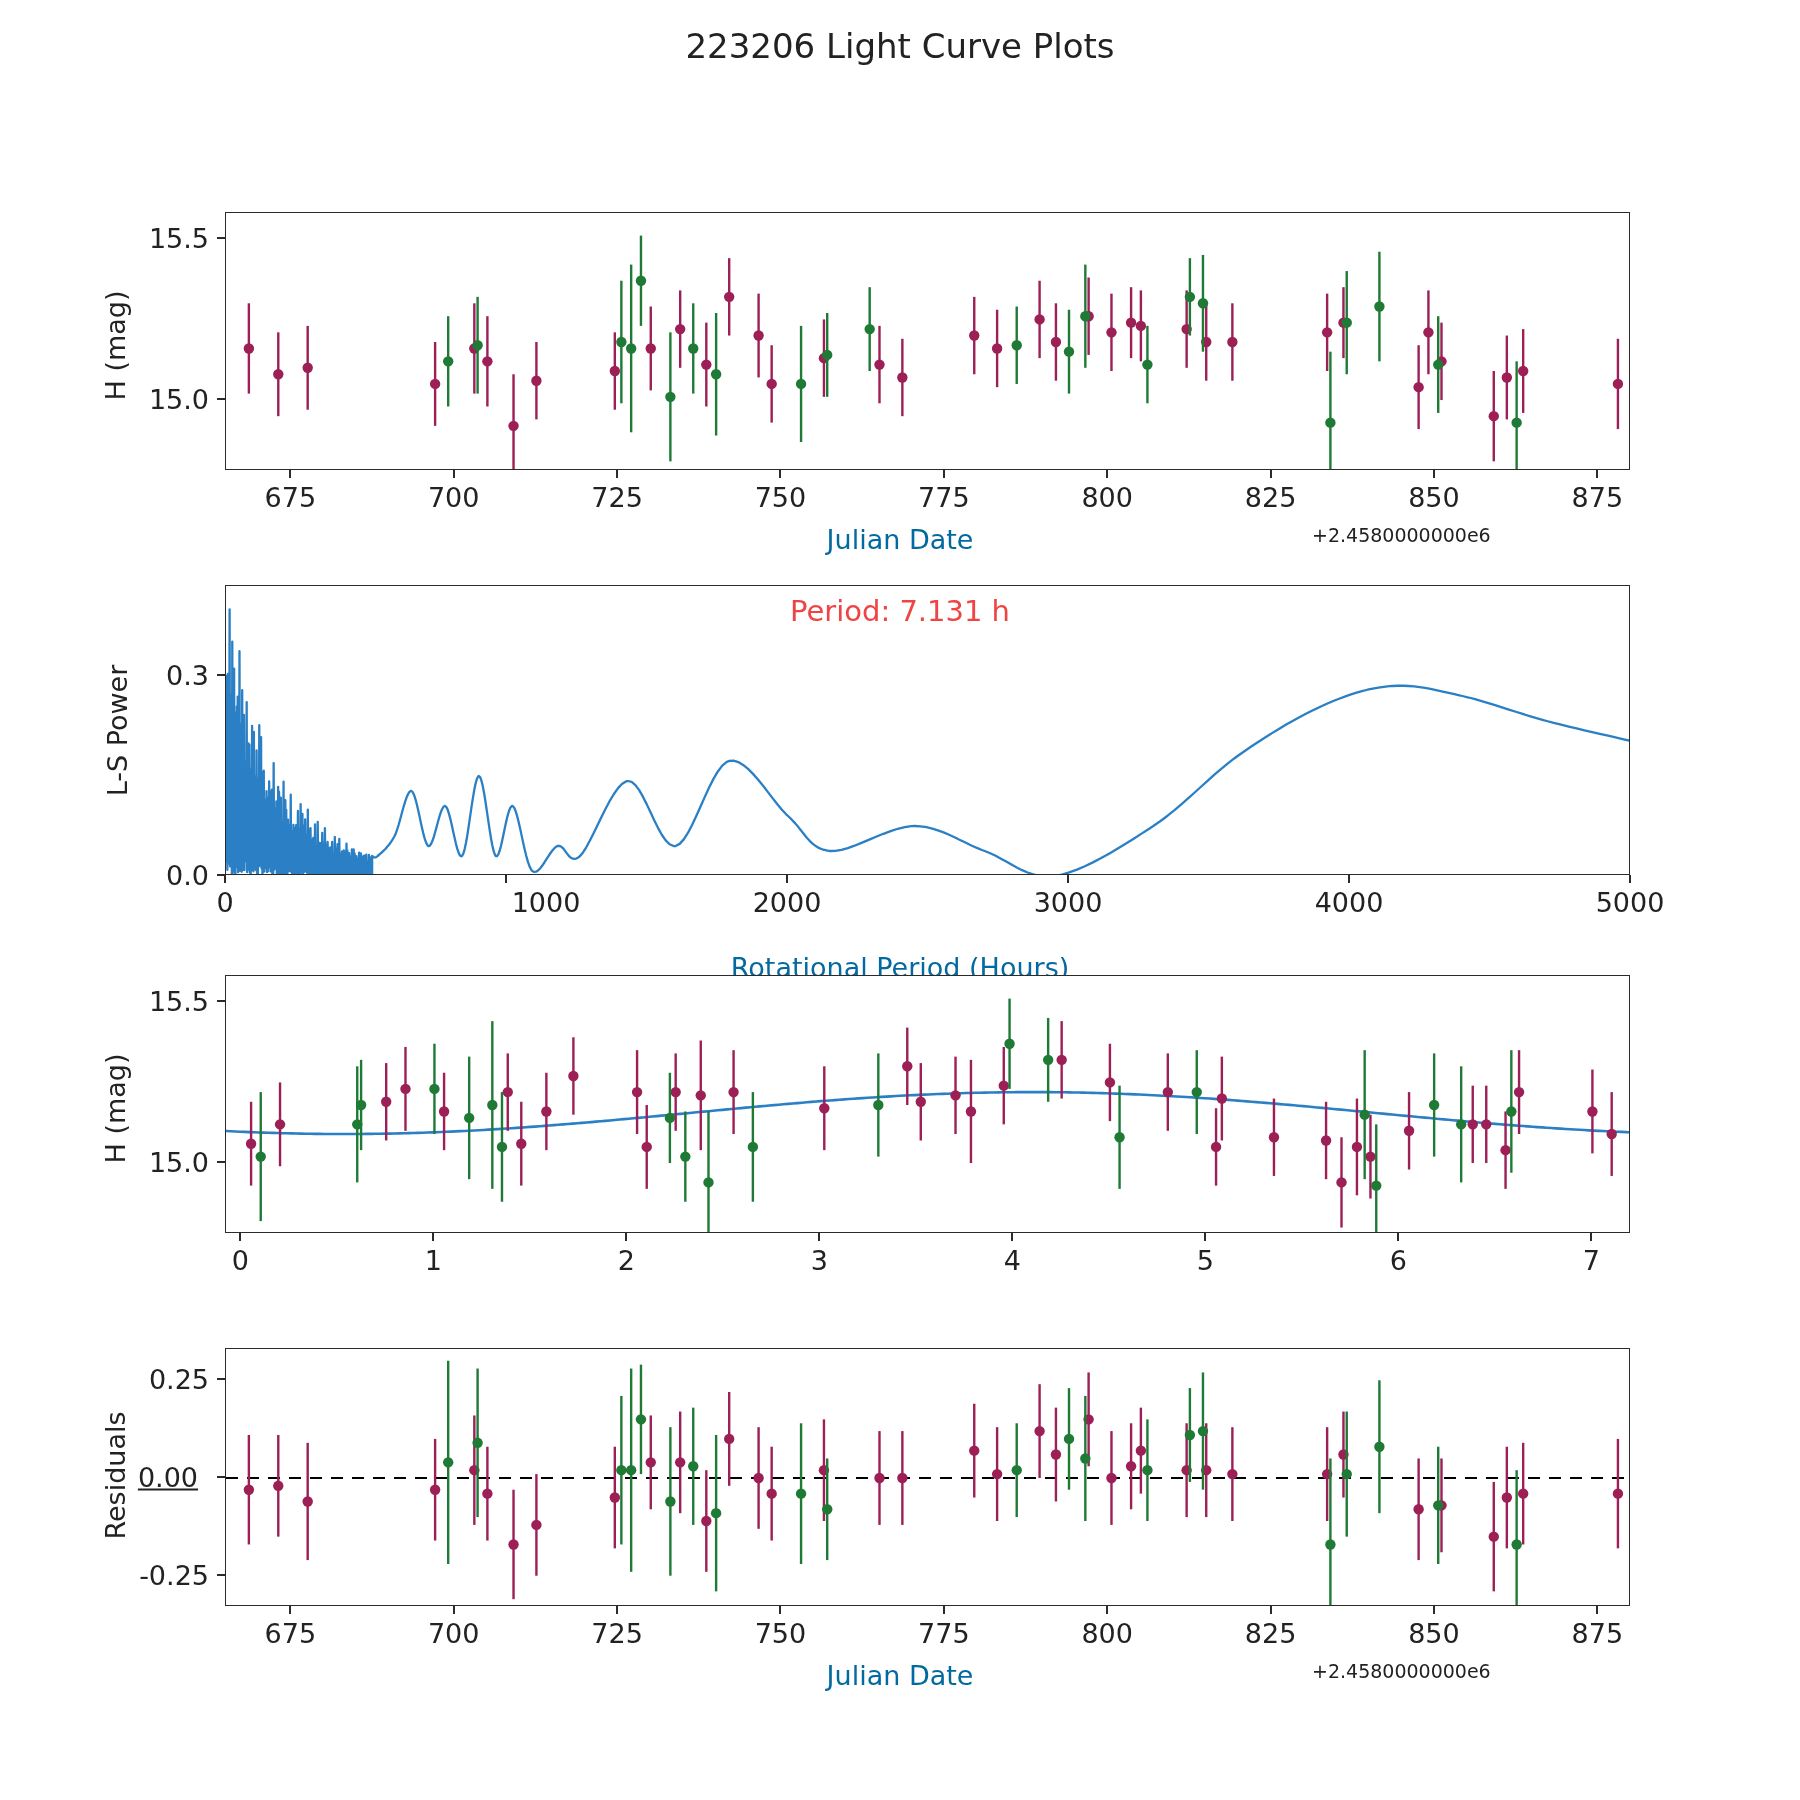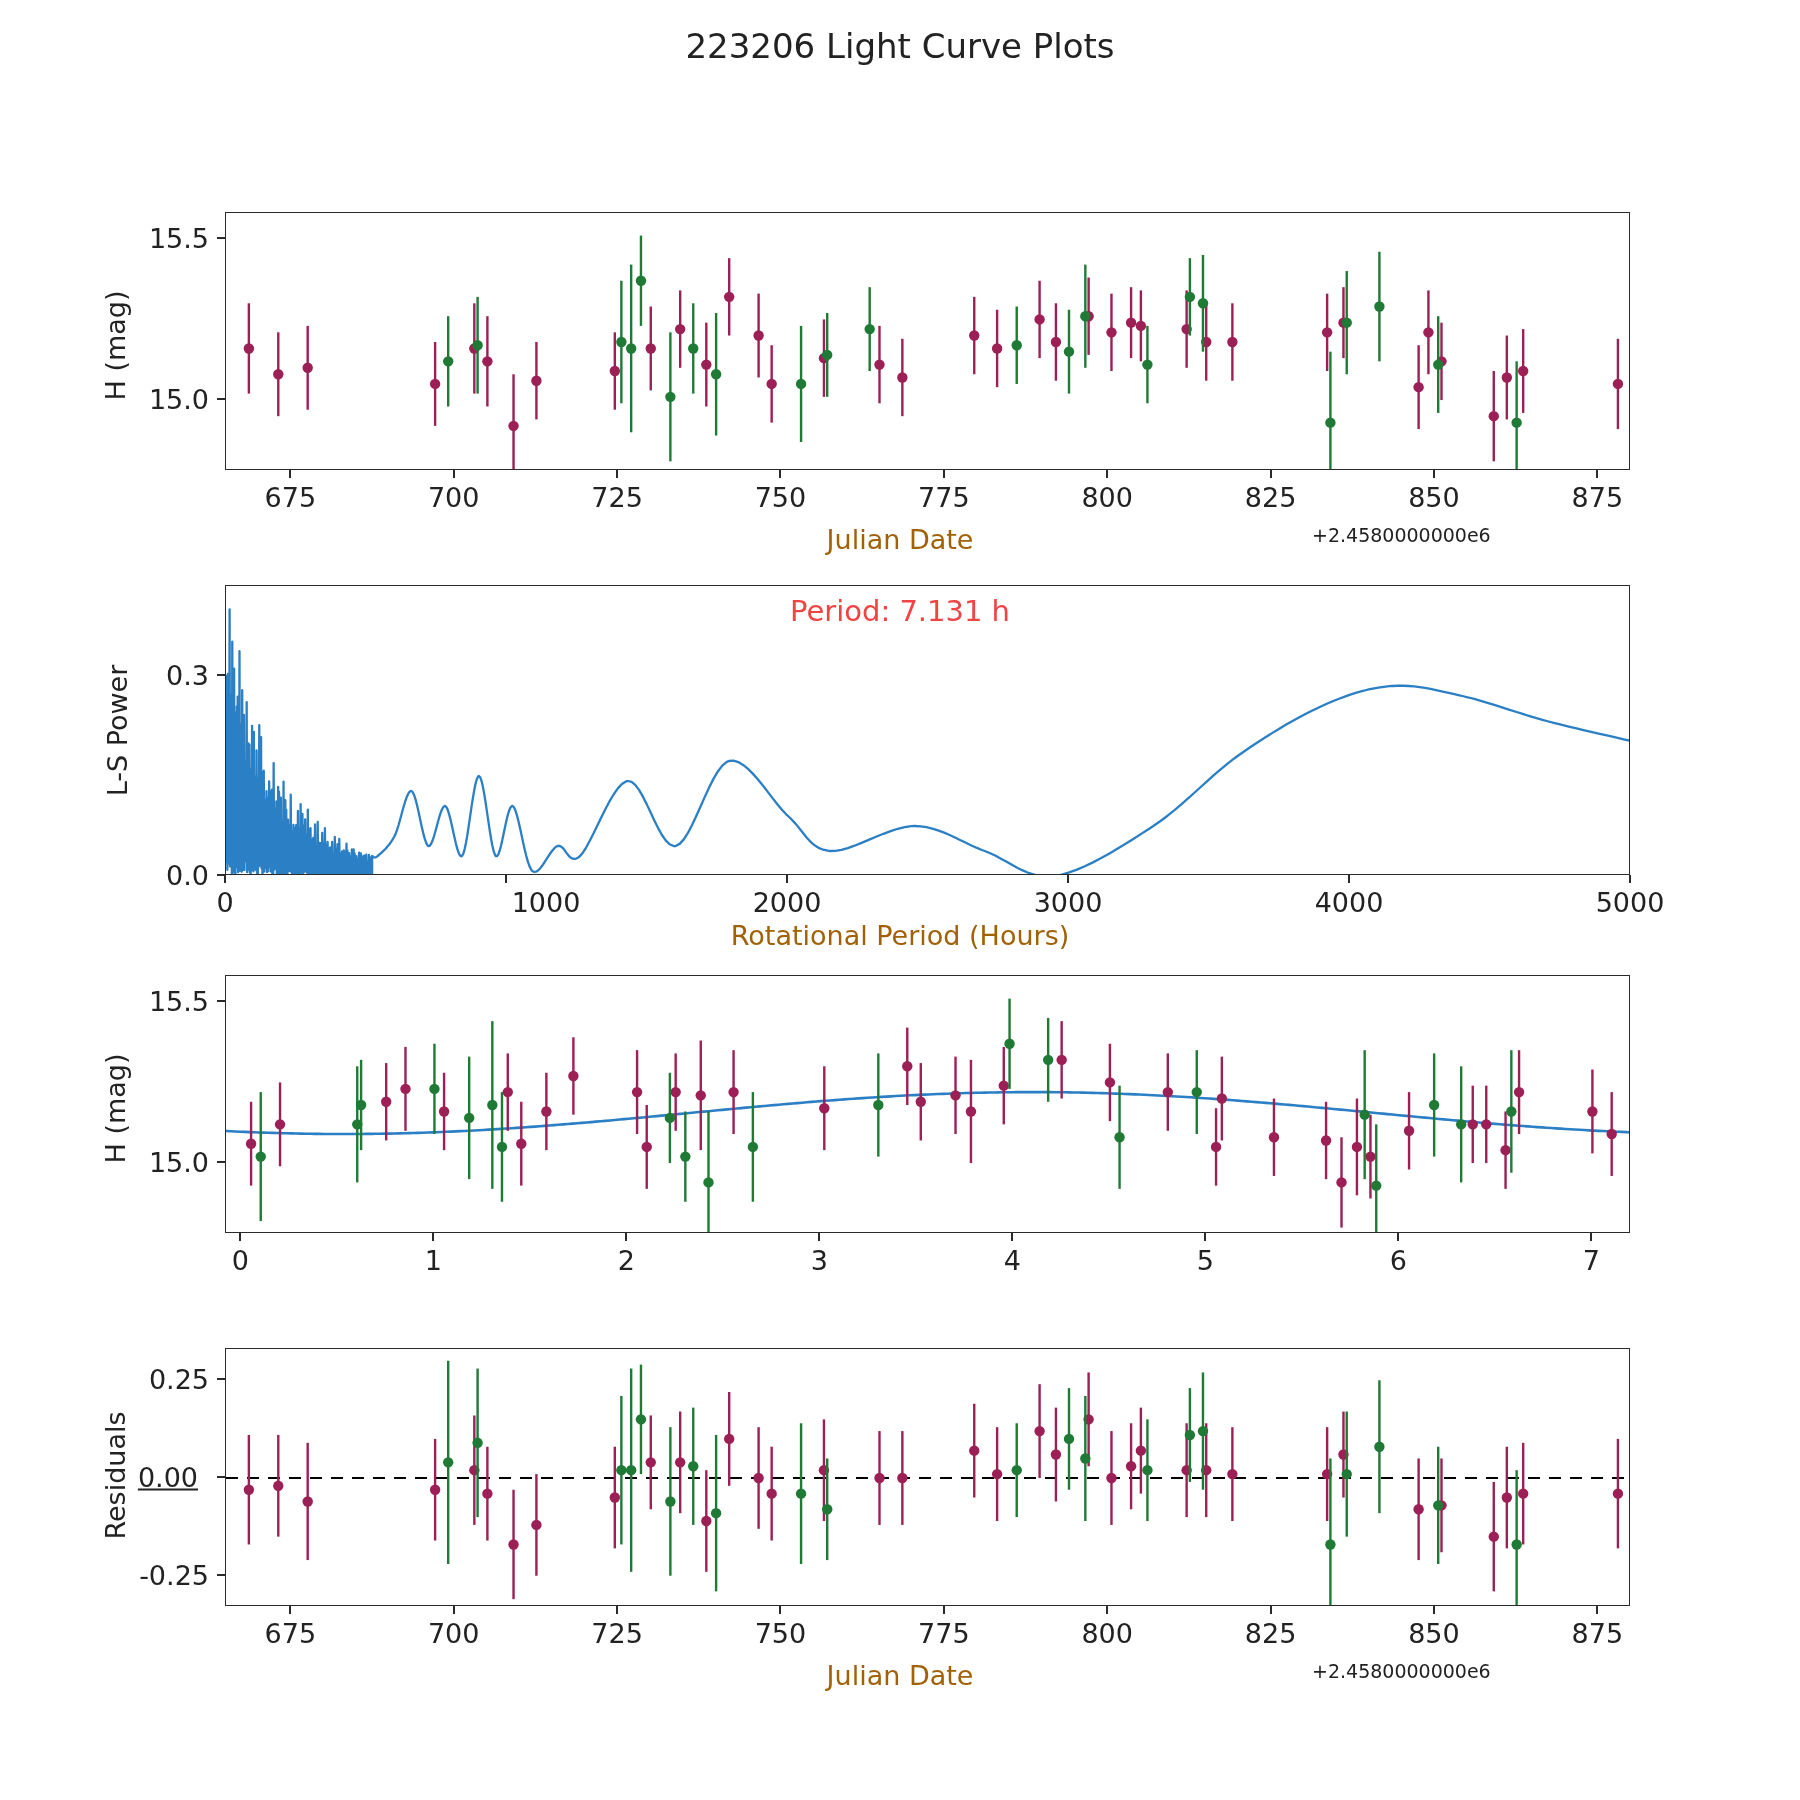--- a/index.html
+++ b/index.html
@@ -45,21 +45,21 @@
   .ylabel {
     position: absolute;
     transform-origin: 50% 50%;
     font-size: 27px;
     color: #222222;
     white-space: nowrap;
   }
   .xlabel {
     position: absolute;
     font-size: 27px;
-    color: #a16207;
+    color: #0369a1;
     text-align: center;
     white-space: nowrap;
   }
   .offset-label {
     position: absolute;
     font-size: 19px;
     color: #222222;
     white-space: nowrap;
   }
   .tick-label {
@@ -229,21 +229,21 @@
 
   <div class="panel" id="panel-periodogram" style="left:225px; top:585px; width:1405px; height:290px;">
     <div class="plot-area">
       <svg id="svg-periodogram" width="1405" height="290" viewBox="0 0 1405 290">
           <path d="M0.00,238.750 L0.45,275.868 L0.90,89.817 L1.35,283.972 L1.80,87.923 L2.25,277.734 L2.70,192.021 L3.15,269.129 L3.60,23.348 L4.05,280.434 L4.50,160.457 L4.95,272.165 L5.40,108.562 L5.84,288.286 L6.29,55.600 L6.74,284.841 L7.19,210.763 L7.64,286.600 L8.09,82.611 L8.54,279.718 L8.99,126.362 L9.44,288.964 L9.89,209.092 L10.34,270.321 L10.79,120.283 L11.24,281.162 L11.69,110.644 L12.14,286.310 L12.59,173.063 L13.04,279.471 L13.49,65.235 L13.94,284.731 L14.39,210.295 L14.84,271.864 L15.29,137.908 L15.74,285.803 L16.19,104.130 L16.64,284.153 L17.08,253.084 L17.53,276.585 L17.98,128.776 L18.43,284.041 L18.88,176.193 L19.33,274.534 L19.78,215.774 L20.23,275.520 L20.68,116.045 L21.13,286.208 L21.58,185.602 L22.03,283.670 L22.48,157.363 L22.93,279.910 L23.38,158.554 L23.83,286.606 L24.28,237.596 L24.73,288.659 L25.18,182.451 L25.63,283.986 L26.08,139.965 L26.53,280.742 L26.98,232.061 L27.43,285.438 L27.88,146.012 L28.32,283.172 L28.77,190.241 L29.22,278.671 L29.67,206.254 L30.12,284.176 L30.57,164.376 L31.02,286.921 L31.47,219.908 L31.92,288.318 L32.37,192.667 L32.82,280.401 L33.27,139.160 L33.72,278.104 L34.17,262.540 L34.62,279.629 L35.07,151.127 L35.52,282.427 L35.97,185.896 L36.42,289.720 L36.87,235.012 L37.32,285.928 L37.77,184.634 L38.22,285.601 L38.67,213.859 L39.12,281.914 L39.56,215.632 L40.01,279.705 L40.46,205.078 L40.91,286.199 L41.36,251.218 L41.81,285.426 L42.26,211.541 L42.71,279.920 L43.16,195.352 L43.61,281.288 L44.06,251.680 L44.51,285.402 L44.96,205.520 L45.41,282.368 L45.86,203.679 L46.31,287.502 L46.76,241.356 L47.21,288.568 L47.66,177.076 L48.11,283.650 L48.56,241.389 L49.01,282.231 L49.46,222.048 L49.91,282.716 L50.36,215.363 L50.80,289.678 L51.25,269.643 L51.70,289.822 L52.15,200.788 L52.60,283.105 L53.05,205.697 L53.50,288.814 L53.95,247.296 L54.40,289.584 L54.85,211.744 L55.30,286.164 L55.75,248.777 L56.20,287.257 L56.65,237.364 L57.10,287.758 L57.55,195.604 L58.00,288.984 L58.45,264.522 L58.90,289.993 L59.35,214.240 L59.80,289.381 L60.25,224.004 L60.70,289.232 L61.15,262.367 L61.60,287.131 L62.04,233.706 L62.49,284.861 L62.94,238.682 L63.39,285.069 L63.84,248.395 L64.29,283.902 L64.74,208.576 L65.19,285.884 L65.64,259.218 L66.09,287.727 L66.54,244.790 L66.99,284.526 L67.44,238.813 L67.89,289.583 L68.34,274.231 L68.79,288.177 L69.24,241.799 L69.69,286.463 L70.14,239.184 L70.59,287.817 L71.04,257.822 L71.49,284.848 L71.94,224.954 L72.39,287.645 L72.84,258.755 L73.28,285.065 L73.73,242.630 L74.18,287.309 L74.63,218.104 L75.08,286.407 L75.53,269.422 L75.98,284.963 L76.43,227.984 L76.88,287.872 L77.33,239.467 L77.78,286.465 L78.23,267.357 L78.68,285.477 L79.13,233.521 L79.58,285.190 L80.03,249.101 L80.48,286.038 L80.93,257.573 L81.38,289.646 L81.83,223.556 L82.28,287.439 L82.73,263.682 L83.18,288.225 L83.63,243.066 L84.08,286.511 L84.52,242.222 L84.97,288.054 L85.42,277.170 L85.87,286.889 L86.32,253.663 L86.77,288.437 L87.22,251.890 L87.67,285.874 L88.12,264.611 L88.57,289.369 L89.02,238.439 L89.47,289.321 L89.92,265.553 L90.37,287.910 L90.82,259.631 L91.27,289.916 L91.72,235.818 L92.17,288.030 L92.62,275.514 L93.07,288.535 L93.52,257.020 L93.97,287.564 L94.42,257.101 L94.87,287.305 L95.32,274.236 L95.76,286.748 L96.21,246.814 L96.66,288.607 L97.11,256.892 L97.56,289.382 L98.01,266.228 L98.46,288.578 L98.91,242.175 L99.36,288.093 L99.81,273.276 L100.26,289.462 L100.71,258.502 L101.16,289.186 L101.61,255.862 L102.06,288.371 L102.51,279.644 L102.96,289.914 L103.41,262.224 L103.86,287.707 L104.31,261.280 L104.76,288.316 L105.21,268.806 L105.66,289.686 L106.11,255.945 L106.56,289.342 L107.00,269.584 L107.45,289.907 L107.90,268.623 L108.35,287.921 L108.80,250.963 L109.25,289.919 L109.70,277.162 L110.15,289.229 L110.60,262.469 L111.05,289.369 L111.50,258.223 L111.95,288.682 L112.40,277.499 L112.85,288.344 L113.30,252.802 L113.75,287.539 L114.20,268.674 L114.65,287.583 L115.10,267.973 L115.55,288.963 L116.00,265.468 L116.45,289.479 L116.90,276.427 L117.35,288.234 L117.80,264.510 L118.24,287.683 L118.69,265.317 L119.14,289.166 L119.59,281.236 L120.04,289.629 L120.49,257.531 L120.94,288.580 L121.39,264.468 L121.84,288.402 L122.29,276.002 L122.74,288.698 L123.19,267.196 L123.64,288.447 L124.09,270.494 L124.54,288.685 L124.99,271.377 L125.44,289.287 L125.89,263.430 L126.34,288.813 L126.79,280.181 L127.24,289.195 L127.69,263.470 L128.14,288.490 L128.59,267.285 L129.04,288.945 L129.48,278.760 L129.93,289.242 L130.38,270.126 L130.83,289.725 L131.28,273.086 L131.73,288.234 L132.18,272.696 L132.63,288.255 L133.08,266.596 L133.53,288.394 L133.98,277.836 L134.43,289.842 L134.88,267.384 L135.33,289.378 L135.78,270.719 L136.23,289.566 L136.68,282.438 L137.13,289.383 L137.58,269.959 L138.03,288.310 L138.48,269.611 L138.93,288.953 L139.38,277.492 L139.83,289.912 L140.28,268.532 L140.72,289.741 L141.17,276.423 L141.62,289.496 L142.07,275.445 L142.52,289.160 L142.97,268.785 L143.42,289.658 L143.87,281.021 L144.32,288.966 L144.77,271.473 L145.22,289.856 L145.67,275.715 L146.12,289.259 L146.12,270.000 L146.35,270.059 L146.58,270.215 L146.83,270.438 L147.11,270.696 L147.42,270.960 L147.78,271.198 L148.19,271.380 L148.66,271.475 L149.19,271.452 L149.81,271.280 L150.51,270.929 L151.30,270.369 L151.74,270.000 L152.71,269.151 L153.80,268.198 L155.01,267.133 L156.30,265.950 L157.67,264.640 L159.10,263.196 L160.57,261.609 L162.06,259.873 L163.56,257.979 L165.05,255.920 L166.51,253.688 L167.92,251.276 L168.60,250.000 L169.95,246.952 L171.30,243.136 L172.65,238.744 L174.00,233.968 L175.34,229.000 L176.69,224.032 L178.04,219.256 L179.39,214.864 L180.74,211.048 L182.09,208.000 L183.44,205.912 L184.79,204.976 L185.46,205.000 L186.81,206.294 L188.16,209.177 L189.51,213.348 L190.86,218.509 L192.20,224.360 L193.55,230.601 L194.90,236.933 L196.25,243.057 L197.60,248.672 L198.95,253.480 L200.30,257.180 L201.65,259.474 L202.32,260.000 L203.67,259.751 L205.02,257.995 L206.37,255.015 L207.72,251.095 L209.06,246.520 L210.41,241.574 L211.76,236.540 L213.11,231.704 L214.46,227.349 L215.81,223.760 L217.16,221.220 L218.51,220.014 L219.18,220.000 L220.53,221.336 L221.88,224.317 L223.23,228.607 L224.58,233.868 L225.92,239.760 L227.27,245.947 L228.62,252.090 L229.97,257.852 L231.32,262.895 L232.67,266.880 L234.02,269.470 L235.37,270.327 L236.04,270.000 L237.39,267.530 L238.74,262.818 L240.09,256.308 L241.44,248.447 L242.78,239.680 L244.13,230.452 L245.48,221.208 L246.83,212.395 L248.18,204.457 L249.53,197.840 L250.88,192.989 L252.23,190.351 L252.90,190.000 L254.25,191.366 L255.60,195.166 L256.95,200.956 L258.30,208.289 L259.64,216.720 L260.99,225.804 L262.34,235.096 L263.69,244.149 L265.04,252.519 L266.39,259.760 L267.74,265.427 L269.09,269.073 L269.76,270.000 L271.10,270.063 L272.43,268.102 L273.74,264.493 L275.06,259.614 L276.37,253.840 L277.68,247.548 L279.01,241.113 L280.34,234.913 L281.70,229.323 L283.07,224.720 L284.47,221.480 L285.89,219.980 L286.62,220.000 L288.08,221.572 L289.55,224.876 L291.02,229.599 L292.51,235.425 L294.02,242.040 L295.54,249.128 L297.10,256.375 L298.68,263.466 L300.30,270.086 L301.95,275.920 L303.65,280.653 L305.40,283.971 L306.29,285.000 L308.13,285.944 L310.05,285.704 L312.03,284.472 L314.06,282.440 L316.14,279.800 L318.23,276.744 L320.34,273.464 L322.45,270.152 L324.54,267.000 L326.61,264.200 L328.64,261.944 L330.62,260.424 L331.58,260.000 L333.40,259.865 L335.06,260.538 L336.62,261.835 L338.10,263.570 L339.56,265.560 L341.04,267.620 L342.58,269.567 L344.22,271.215 L346.01,272.381 L347.99,272.880 L350.21,272.528 L352.70,271.140 L354.06,270.000 L357.03,266.466 L360.28,261.293 L363.77,254.827 L367.48,247.414 L371.35,239.400 L375.35,231.130 L379.44,222.949 L383.58,215.203 L387.74,208.238 L391.87,202.400 L395.94,198.034 L399.90,195.485 L401.83,195.000 L405.64,195.902 L409.41,199.110 L413.17,204.180 L416.92,210.665 L420.67,218.120 L424.42,226.100 L428.19,234.160 L431.99,241.853 L435.82,248.735 L439.69,254.360 L443.61,258.283 L447.59,260.057 L449.60,260.000 L453.66,257.866 L457.76,253.362 L461.90,246.932 L466.07,239.023 L470.28,230.080 L474.53,220.548 L478.81,210.872 L483.12,201.499 L487.47,192.873 L491.86,185.440 L496.29,179.645 L500.75,175.935 L502.99,175.000 L507.57,174.719 L512.30,176.112 L517.13,178.934 L522.04,182.939 L527.00,187.880 L531.96,193.513 L536.89,199.591 L541.77,205.868 L546.54,212.100 L551.19,218.040 L555.67,223.442 L559.95,228.061 L562.00,230.000 L565.82,233.654 L569.24,237.374 L572.36,241.100 L575.27,244.769 L578.05,248.320 L580.80,251.692 L583.61,254.824 L586.57,257.653 L589.76,260.119 L593.29,262.160 L597.24,263.715 L601.70,264.721 L604.15,265.000 L609.51,264.884 L615.41,263.849 L621.77,262.064 L628.50,259.698 L635.51,256.920 L642.72,253.899 L650.04,250.803 L657.39,247.802 L664.68,245.065 L671.81,242.760 L678.72,241.057 L685.30,240.124 L688.45,240.000 L694.55,240.307 L700.48,241.178 L706.28,242.534 L711.97,244.301 L717.56,246.400 L723.08,248.755 L728.55,251.290 L733.99,253.926 L739.43,256.589 L744.87,259.200 L750.36,261.683 L755.90,263.962 L758.70,265.000 L764.24,267.221 L769.64,269.806 L774.94,272.642 L780.20,275.611 L785.45,278.600 L790.74,281.493 L796.10,284.174 L801.59,286.530 L807.24,288.443 L813.10,289.800 L819.21,290.000 L825.62,290.000 L828.95,290.000 L835.91,288.598 L843.25,286.449 L850.91,283.636 L858.83,280.245 L866.94,276.360 L875.18,272.065 L883.47,267.445 L891.76,262.585 L899.99,257.568 L908.08,252.480 L915.97,247.404 L923.60,242.426 L927.30,240.000 L934.52,235.018 L941.58,229.714 L948.51,224.148 L955.32,218.383 L962.03,212.480 L968.68,206.500 L975.27,200.504 L981.83,194.555 L988.39,188.713 L994.96,183.040 L1001.57,177.597 L1008.24,172.447 L1011.60,170.000 L1018.39,165.235 L1025.24,160.548 L1032.14,155.957 L1039.07,151.476 L1045.99,147.120 L1052.91,142.905 L1059.78,138.846 L1066.59,134.959 L1073.32,131.258 L1079.94,127.760 L1086.44,124.479 L1092.79,121.432 L1095.90,120.000 L1102.00,117.296 L1107.93,114.784 L1113.73,112.464 L1119.42,110.336 L1125.01,108.400 L1130.53,106.656 L1136.00,105.104 L1141.44,103.744 L1146.88,102.576 L1152.32,101.600 L1157.81,100.816 L1163.35,100.224 L1166.15,100.000 L1171.73,99.740 L1177.24,99.745 L1182.70,99.992 L1188.14,100.458 L1193.58,101.120 L1199.03,101.955 L1204.52,102.939 L1210.07,104.050 L1215.71,105.265 L1221.45,106.560 L1227.32,107.913 L1233.33,109.300 L1236.40,110.000 L1242.67,111.507 L1249.09,113.207 L1255.66,115.070 L1262.34,117.064 L1269.11,119.160 L1275.95,121.326 L1282.85,123.532 L1289.77,125.747 L1296.70,127.940 L1303.62,130.080 L1310.49,132.137 L1317.32,134.081 L1320.70,135.000 L1327.69,136.828 L1335.09,138.697 L1342.78,140.584 L1350.61,142.466 L1358.47,144.320 L1366.21,146.123 L1373.72,147.851 L1380.87,149.482 L1387.51,150.993 L1393.54,152.360 L1398.80,153.561 L1403.18,154.572 " fill="none" stroke="#2b7fc4" stroke-width="2.3" stroke-linejoin="round"></path>
         </svg>
     </div>
   </div>
   <div class="ylabel" style="left:22px; top:715px; width:190px; text-align:center; transform:rotate(-90deg);">L-S Power</div>
   <div class="annot" style="left:0; top:594px; width:1800px; text-align:center;">Period: 7.131 h</div>
-  <div class="xlabel" style="left:0; top:920px; width:1800px;">Rotational Period (Hours)</div>
+  <div class="xlabel" style="left:0; top:952px; width:1800px;">Rotational Period (Hours)</div>
 
   <div class="panel" id="panel-phased" style="left:225px; top:975px; width:1405px; height:258px;">
     <div class="plot-area">
       <svg id="svg-phased" width="1405" height="258" viewBox="0 0 1405 258">
           <path d="M0.00,155.03 L4.68,155.25 L9.37,155.47 L14.05,155.68 L18.73,155.88 L23.42,156.08 L28.10,156.26 L32.78,156.44 L37.47,156.60 L42.15,156.76 L46.83,156.91 L51.52,157.05 L56.20,157.18 L60.88,157.30 L65.57,157.41 L70.25,157.52 L74.93,157.61 L79.62,157.69 L84.30,157.77 L88.98,157.83 L93.67,157.89 L98.35,157.94 L103.03,157.97 L107.72,158.00 L112.40,158.02 L117.08,158.02 L121.77,158.02 L126.45,158.01 L131.13,157.99 L135.82,157.96 L140.50,157.92 L145.18,157.87 L149.87,157.81 L154.55,157.74 L159.23,157.67 L163.92,157.58 L168.60,157.48 L173.28,157.38 L177.97,157.26 L182.65,157.14 L187.33,157.00 L192.02,156.86 L196.70,156.71 L201.38,156.55 L206.07,156.38 L210.75,156.20 L215.43,156.01 L220.12,155.81 L224.80,155.61 L229.48,155.40 L234.17,155.17 L238.85,154.94 L243.53,154.71 L248.22,154.46 L252.90,154.21 L257.58,153.94 L262.27,153.67 L266.95,153.40 L271.63,153.11 L276.32,152.82 L281.00,152.52 L285.68,152.22 L290.37,151.90 L295.05,151.58 L299.73,151.26 L304.42,150.92 L309.10,150.58 L313.78,150.24 L318.47,149.89 L323.15,149.53 L327.83,149.17 L332.52,148.80 L337.20,148.42 L341.88,148.04 L346.57,147.66 L351.25,147.27 L355.93,146.88 L360.62,146.48 L365.30,146.08 L369.98,145.67 L374.67,145.26 L379.35,144.84 L384.03,144.43 L388.72,144.01 L393.40,143.58 L398.08,143.15 L402.77,142.72 L407.45,142.29 L412.13,141.85 L416.82,141.42 L421.50,140.98 L426.18,140.54 L430.87,140.09 L435.55,139.65 L440.23,139.20 L444.92,138.76 L449.60,138.31 L454.28,137.86 L458.97,137.42 L463.65,136.97 L468.33,136.52 L473.02,136.07 L477.70,135.62 L482.38,135.18 L487.07,134.73 L491.75,134.29 L496.43,133.84 L501.12,133.40 L505.80,132.96 L510.48,132.52 L515.17,132.09 L519.85,131.65 L524.53,131.22 L529.22,130.79 L533.90,130.36 L538.58,129.94 L543.27,129.52 L547.95,129.10 L552.63,128.69 L557.32,128.28 L562.00,127.88 L566.68,127.48 L571.37,127.08 L576.05,126.69 L580.73,126.30 L585.42,125.92 L590.10,125.54 L594.78,125.17 L599.47,124.80 L604.15,124.44 L608.83,124.09 L613.52,123.74 L618.20,123.40 L622.88,123.06 L627.57,122.73 L632.25,122.41 L636.93,122.09 L641.62,121.78 L646.30,121.48 L650.98,121.18 L655.67,120.89 L660.35,120.61 L665.03,120.33 L669.72,120.07 L674.40,119.81 L679.08,119.56 L683.77,119.32 L688.45,119.08 L693.13,118.86 L697.82,118.64 L702.50,118.43 L707.18,118.23 L711.87,118.03 L716.55,117.85 L721.23,117.68 L725.92,117.51 L730.60,117.35 L735.28,117.20 L739.97,117.07 L744.65,116.94 L749.33,116.82 L754.02,116.70 L758.70,116.60 L763.38,116.51 L768.07,116.43 L772.75,116.35 L777.43,116.29 L782.12,116.23 L786.80,116.19 L791.48,116.15 L796.17,116.12 L800.85,116.11 L805.53,116.10 L810.22,116.10 L814.90,116.11 L819.58,116.14 L824.27,116.17 L828.95,116.21 L833.63,116.26 L838.32,116.32 L843.00,116.39 L847.68,116.47 L852.37,116.55 L857.05,116.65 L861.73,116.76 L866.42,116.87 L871.10,117.00 L875.78,117.13 L880.47,117.28 L885.15,117.43 L889.83,117.59 L894.52,117.76 L899.20,117.94 L903.88,118.13 L908.57,118.33 L913.25,118.53 L917.93,118.74 L922.62,118.97 L927.30,119.20 L931.98,119.44 L936.67,119.68 L941.35,119.94 L946.03,120.20 L950.72,120.47 L955.40,120.75 L960.08,121.03 L964.77,121.32 L969.45,121.62 L974.13,121.93 L978.82,122.24 L983.50,122.56 L988.18,122.89 L992.87,123.23 L997.55,123.57 L1002.23,123.91 L1006.92,124.26 L1011.60,124.62 L1016.28,124.98 L1020.97,125.35 L1025.65,125.73 L1030.33,126.11 L1035.02,126.49 L1039.70,126.88 L1044.38,127.28 L1049.07,127.67 L1053.75,128.08 L1058.43,128.48 L1063.12,128.90 L1067.80,129.31 L1072.48,129.73 L1077.17,130.15 L1081.85,130.57 L1086.53,131.00 L1091.22,131.43 L1095.90,131.87 L1100.58,132.30 L1105.27,132.74 L1109.95,133.18 L1114.63,133.62 L1119.32,134.06 L1124.00,134.51 L1128.68,134.95 L1133.37,135.40 L1138.05,135.85 L1142.73,136.29 L1147.42,136.74 L1152.10,137.19 L1156.78,137.64 L1161.47,138.09 L1166.15,138.53 L1170.83,138.98 L1175.52,139.43 L1180.20,139.87 L1184.88,140.31 L1189.57,140.76 L1194.25,141.20 L1198.93,141.63 L1203.62,142.07 L1208.30,142.50 L1212.98,142.94 L1217.67,143.36 L1222.35,143.79 L1227.03,144.21 L1231.72,144.63 L1236.40,145.05 L1241.08,145.46 L1245.77,145.87 L1250.45,146.28 L1255.13,146.68 L1259.82,147.07 L1264.50,147.46 L1269.18,147.85 L1273.87,148.23 L1278.55,148.61 L1283.23,148.98 L1287.92,149.35 L1292.60,149.71 L1297.28,150.06 L1301.97,150.41 L1306.65,150.75 L1311.33,151.09 L1316.02,151.42 L1320.70,151.74 L1325.38,152.06 L1330.07,152.37 L1334.75,152.67 L1339.43,152.97 L1344.12,153.25 L1348.80,153.54 L1353.48,153.81 L1358.17,154.07 L1362.85,154.33 L1367.53,154.58 L1372.22,154.83 L1376.90,155.06 L1381.58,155.28 L1386.27,155.50 L1390.95,155.71 L1395.63,155.91 L1400.32,156.10 L1405.00,156.29 " fill="none" stroke="#2b7fc4" stroke-width="2.6"></path>
           <line x1="25.089285714285715" x2="25.089285714285715" y1="209.62499999999994" y2="125.77499999999951" stroke="#9c1f56" stroke-width="2.4" stroke-linecap="butt"></line>
           <circle cx="25.089285714285715" cy="167.6999999999997" r="5.2" fill="#9c1f56"></circle>
           <line x1="54.03846153846154" x2="54.03846153846154" y1="190.27500000000038" y2="106.42499999999993" stroke="#9c1f56" stroke-width="2.4" stroke-linecap="butt"></line>
           <circle cx="54.03846153846154" cy="148.35000000000014" r="5.2" fill="#9c1f56"></circle>
           <line x1="160.18543956043953" x2="160.18543956043953" y1="164.4749999999998" y2="87.07500000000036" stroke="#9c1f56" stroke-width="2.4" stroke-linecap="butt"></line>

